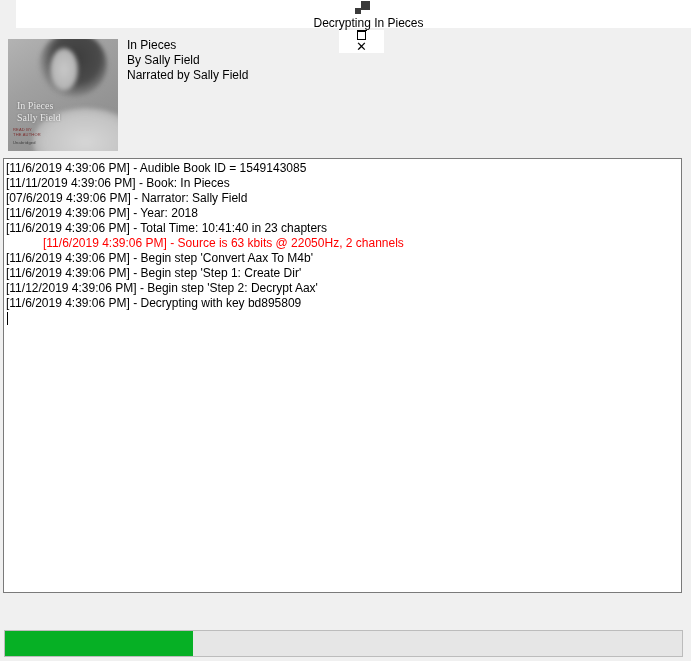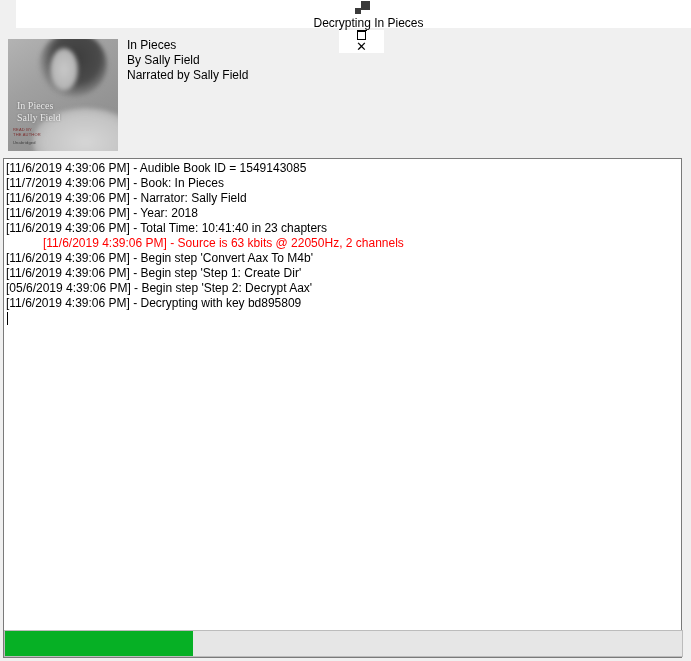--- a/index.html
+++ b/index.html
@@ -111,21 +111,21 @@
     left: 127px; top: 38px;
     font-size: 12px;
     line-height: 15px;
     color: #000000;
   }
 
   
   .log-box {
     position: absolute;
     left: 3px; top: 158px;
-    width: 679px; height: 500px;
+    width: 679px; height: 435px;
     background: #ffffff;
     border: 1px solid #7a7a7a;
     overflow: hidden;
     padding: 2px 0 0 2px;
     font-size: 12px;
     line-height: 15px;
     color: var(--log-color, #000);
     cursor: text;
   }
   .log-line { white-space: pre; }
@@ -190,28 +190,28 @@
 
   <div class="book-info">
     <div>In Pieces</div>
     <div>By Sally Field</div>
     <div>Narrated by Sally Field</div>
   </div>
 
   <div class="log-box">
     <div id="log-lines">
         <div class="log-line">[11/6/2019 4:39:06 PM] - Audible Book ID = 1549143085</div>
-        <div class="log-line">[11/7/2019 4:39:06 PM] - Book: In Pieces</div>
-        <div class="log-line">[11/6/2019 4:39:06 PM] - Narrator: Sally Field</div>
+        <div class="log-line">[11/11/2019 4:39:06 PM] - Book: In Pieces</div>
+        <div class="log-line">[07/6/2019 4:39:06 PM] - Narrator: Sally Field</div>
         <div class="log-line">[11/6/2019 4:39:06 PM] - Year: 2018</div>
         <div class="log-line">[11/6/2019 4:39:06 PM] - Total Time: 10:41:40 in 23 chapters</div>
         <div class="log-line error">[11/6/2019 4:39:06 PM] - Source is 63 kbits @ 22050Hz, 2 channels</div>
         <div class="log-line">[11/6/2019 4:39:06 PM] - Begin step 'Convert Aax To M4b'</div>
         <div class="log-line">[11/6/2019 4:39:06 PM] - Begin step 'Step 1: Create Dir'</div>
-        <div class="log-line">[05/6/2019 4:39:06 PM] - Begin step 'Step 2: Decrypt Aax'</div>
+        <div class="log-line">[11/12/2019 4:39:06 PM] - Begin step 'Step 2: Decrypt Aax'</div>
         <div class="log-line">[11/6/2019 4:39:06 PM] - Decrypting with key bd895809</div>
       </div>
     <div class="caret"></div>
   </div>
 
   <div class="progress">
     <div class="progress-fill" style="width: 27.8%;"></div>
   </div>
 
 </div>

